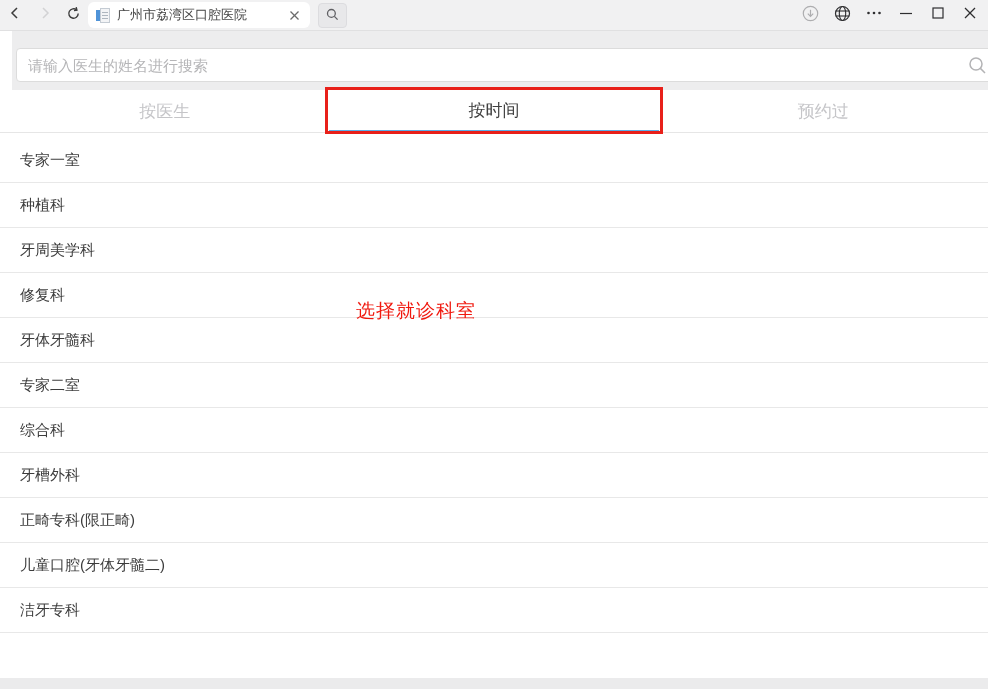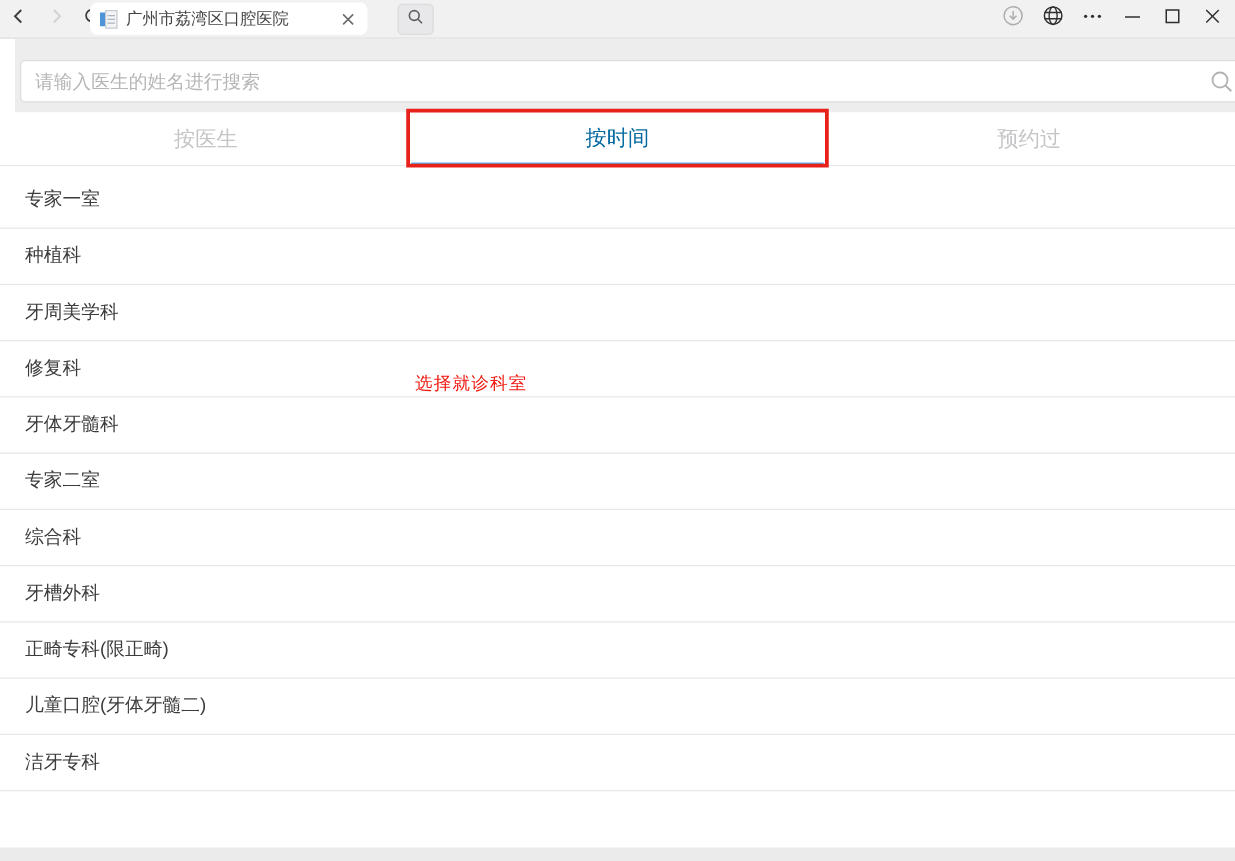--- a/index.html
+++ b/index.html
@@ -13,21 +13,21 @@
     background:#f1f1f2; border-bottom:1px solid #e0e0e1;
   }
   .nav-btn {
     position:absolute; top:0; height:30px; width:26px;
     display:flex; align-items:center; justify-content:center; cursor:pointer;
   }
   .nav-back { left:2px; }
   .nav-forward { left:32px; }
   .nav-refresh { left:60px; }
   .browser-tab {
-    position:absolute; left:72px; top:2px; width:222px; height:26px;
+    position:absolute; left:88px; top:2px; width:222px; height:26px;
     background:#ffffff; border-radius:6px;
     display:flex; align-items:center; padding:0 8px; cursor:pointer;
   }
   .favicon { width:14px; height:15px; position:relative; margin-right:7px; flex:none; }
   .favicon .page-shape {
     position:absolute; left:4px; top:0; width:10px; height:15px;
     background:#f3f4f6; border:1px solid #c4cbd3;
   }
   .favicon .page-line { position:absolute; left:6px; height:1px; width:6px; background:#aeb6bf; }
   .favicon .blue-bar { position:absolute; left:0; top:2px; width:4px; height:11px; background:#4f93d8; }
@@ -77,21 +77,21 @@
   }
   .bottom-strip {
     position:absolute; top:678px; left:0; width:988px; height:11px; background:#ebebec;
   }
   
   .annotation-box {
     position:absolute; left:325px; top:87px; width:338px; height:47px;
     border:3px solid #e8201a; pointer-events:none; z-index:6;
   }
   .annotation-text {
-    position:absolute; left:332px; top:298px; font-size:14px; color:#f0190f;
+    position:absolute; left:356px; top:298px; font-size:19px; color:#f0190f;
     z-index:6; pointer-events:none; letter-spacing:1px;
   }
 </style>
 </head>
 <body>
 
 <div class="window">
 
   <div class="chrome">
     <div class="nav-btn nav-back">
@@ -202,21 +202,21 @@
     <span class="input-search-icon">
       <svg width="19" height="19" viewBox="0 0 19 19">
           <circle cx="8" cy="8" r="6" fill="none" stroke="#b3b3b5" stroke-width="1.5"></circle>
           <line x1="12.4" y1="12.4" x2="17" y2="17" stroke="#b3b3b5" stroke-width="1.5"></line>
         </svg>
     </span>
   </div>
 
   <div class="tabbar">
     <div class="tab-item">按医生</div>
-    <div class="tab-item active" style="color: #0369a1; border-bottom-color: rgb(92, 174, 232);">按时间</div>
+    <div class="tab-item active" style="color: #404040; border-bottom-color: rgb(92, 174, 232);">按时间</div>
     <div class="tab-item">预约过</div>
   </div>
 
   <div class="dept-list">
     <div class="dept-row">专家一室</div>
     <div class="dept-row">种植科</div>
     <div class="dept-row">牙周美学科</div>
     <div class="dept-row">修复科</div>
     <div class="dept-row">牙体牙髓科</div>
     <div class="dept-row">专家二室</div>

